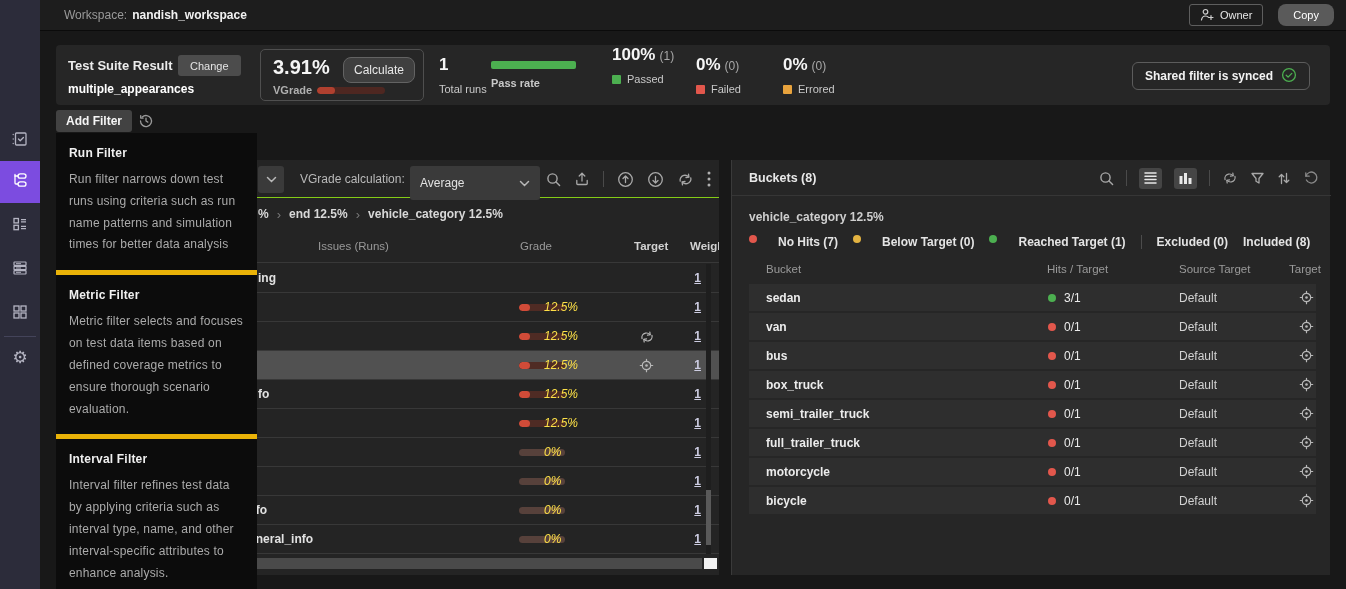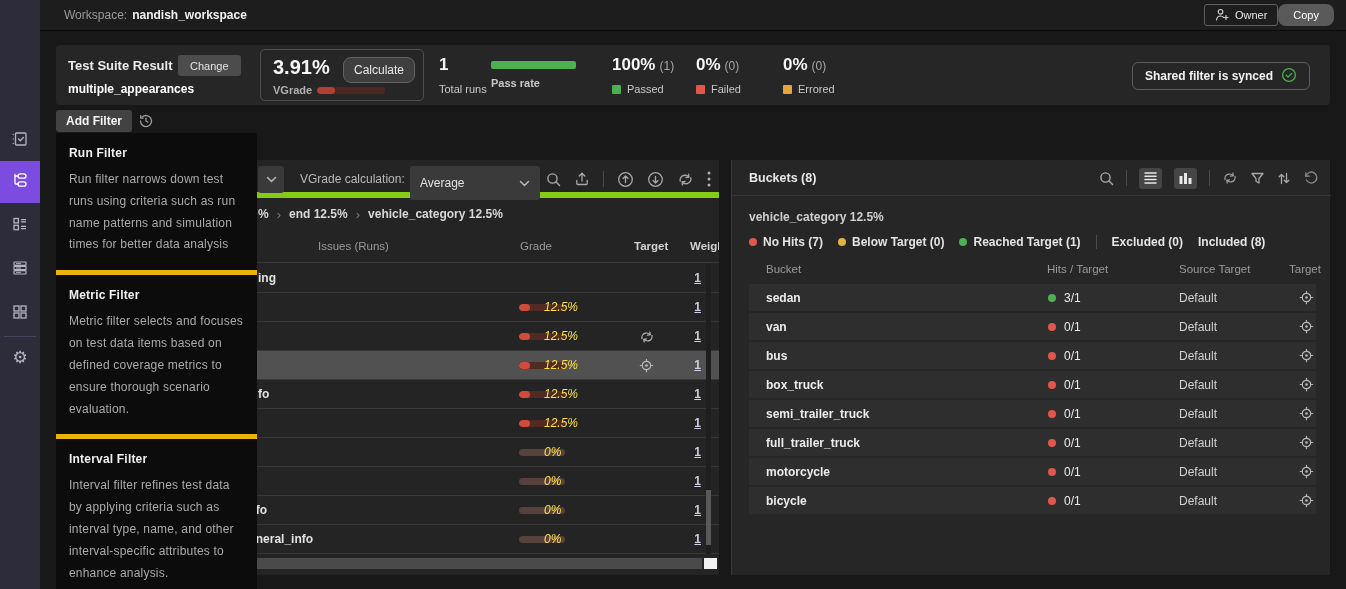--- a/index.html
+++ b/index.html
@@ -9,21 +9,21 @@
   .sidebar{position:absolute;left:0;top:0;width:40px;height:589px;background:#2c2c3a;}
   .side-active{position:absolute;left:0;top:161px;width:40px;height:42px;background:#7c4ce0;}
   .side-icon{position:absolute;left:20px;transform:translate(-50%,-50%);display:flex;align-items:center;justify-content:center;}
   .side-divider{position:absolute;left:4px;top:336px;width:32px;height:1px;background:#44445a;}
   .gear{font-size:17px;color:#b4b4c2;}
 
   
   .topbar{position:absolute;left:40px;top:0;width:1306px;height:31px;background:#1d1d1d;border-bottom:1px solid #0b0b0b;display:flex;align-items:center;}
   .workspace{margin-left:24px;font-size:12px;color:#9a9a9a;}
   .workspace .wname{color:#f2f2f2;font-weight:bold;margin-left:5px;}
-  .topbar-right{margin-left:auto;margin-right:12px;display:flex;gap:0;align-items:center;}
+  .topbar-right{margin-left:auto;margin-right:12px;display:flex;gap:15px;align-items:center;}
   .btn-owner{height:22px;padding:0 10px;border:1px solid #5e5e5e;border-radius:3px;display:flex;align-items:center;gap:6px;font-size:11px;color:#e6e6e6;background:transparent;cursor:pointer;}
   .btn-copy{height:22px;padding:0 15px;background:#5a5a5a;border:none;border-radius:8px;font-size:11px;color:#fff;display:flex;align-items:center;cursor:pointer;}
 
   
   .stats{position:absolute;left:56px;top:45px;width:1274px;height:60px;background:#262626;border-radius:4px;}
   .ts-label{position:absolute;left:12px;top:13px;font-size:13px;font-weight:bold;color:#ececec;}
   .btn-change{position:absolute;left:122px;top:10px;height:21px;padding:0 12px;background:#4c4c4c;border:none;border-radius:3px;font-size:11px;color:#e4e4e4;cursor:pointer;}
   .ts-name{position:absolute;left:12px;top:37px;font-size:12px;font-weight:bold;color:#fff;}
   .vbox{position:absolute;left:204px;top:4px;width:164px;height:52px;border:1px solid #4f4f4f;border-radius:5px;background:#262626;}
   .vval{position:absolute;left:12px;top:6px;font-size:20px;font-weight:bold;color:#f5f5f5;}
@@ -31,40 +31,40 @@
   .vlabel{position:absolute;left:12px;top:34px;font-size:11px;color:#b0b0b0;font-weight:bold;}
   .vbar{position:absolute;left:56px;top:37px;width:68px;height:7px;border-radius:4px;background:#4e2721;overflow:hidden;}
   .vbar-fill{height:100%;width:26%;background:#b0402f;border-radius:4px;}
   .big-num{font-size:17px;font-weight:bold;color:#f5f5f5;}
   .big-num .paren{font-size:12px;font-weight:normal;color:#a8a8a8;margin-left:4px;}
   .sub-label{font-size:11px;color:#c9c9c9;display:flex;align-items:center;gap:6px;}
   .sq{width:9px;height:9px;display:inline-block;border-radius:1px;}
   .g-total{position:absolute;left:383px;top:10px;}
   .g-pass{position:absolute;left:435px;top:10px;font-weight:bold;}
   .passbar{width:85px;height:8px;border-radius:2px;background:#4caf50;margin-top:6px;}
-  .g-passed{position:absolute;left:556px;top:10px;}
+  .g-passed{position:absolute;left:556px;top:0;}
   .g-failed{position:absolute;left:640px;top:10px;}
   .g-errored{position:absolute;left:727px;top:10px;}
   .g-total .sub-label,.g-pass .sub-label,.g-passed .sub-label,.g-failed .sub-label,.g-errored .sub-label{margin-top:8px;}
   .sync-pill{position:absolute;right:20px;top:17px;height:28px;padding:0 12px;border:1px solid #5c5c5c;border-radius:6px;display:flex;align-items:center;gap:8px;font-size:12px;font-weight:bold;color:#f2f2f2;background:transparent;cursor:pointer;}
 
   
   .btn-addfilter{position:absolute;left:56px;top:110px;height:22px;padding:0 10px;background:#424242;border:none;border-radius:3px;font-size:12px;font-weight:bold;color:#f5f5f5;cursor:pointer;}
   .history-btn{position:absolute;left:138px;top:113px;width:16px;height:16px;cursor:pointer;}
 
   
   .fmenu{position:absolute;left:56px;top:133px;width:201px;background:#0c0c0c;z-index:50;}
   .fmenu-section{padding:13px 13px 14px 13px;cursor:pointer;}
   .fmenu-section + .fmenu-section{border-top:5px solid #eab308;}
   .fmenu-title{font-size:12px;font-weight:bold;color:#f0f0f0;margin-bottom:9px;letter-spacing:.2px;}
   .fmenu-desc{font-size:12px;color:#ababab;line-height:1.82;letter-spacing:.2px;}
 
   
   .mpanel{position:absolute;left:56px;top:160px;width:663px;height:415px;background:#242424;overflow:hidden;}
-  .m-toolbar{position:absolute;left:0;top:0;width:663px;height:38px;border-bottom:6px solid #84cc16;}
+  .m-toolbar{position:absolute;left:0;top:0;width:663px;height:38px;border-bottom:1px solid #84cc16;}
   .collapsed-select{position:absolute;left:202px;top:6px;width:26px;height:27px;background:#3a3a3a;border:none;border-radius:3px;display:flex;align-items:center;justify-content:center;cursor:pointer;}
   .vcalc-label{position:absolute;left:244px;top:12px;font-size:12px;color:#b9b9b9;}
   .m-select{position:absolute;left:354px;top:6px;width:130px;height:27px;background:#3a3a3a;border:none;border-radius:3px;display:flex;align-items:center;padding:17px 10px;font-size:12px;color:#e2e2e2;cursor:pointer;}
   .m-select .chev{margin-left:auto;display:flex;}
   .m-tools{position:absolute;right:8px;top:0;height:38px;display:flex;align-items:center;gap:13px;}
   .tool-btn{display:flex;align-items:center;justify-content:center;cursor:pointer;background:none;border:none;padding:0;}
   .vdiv{width:1px;height:16px;background:#4a4a4a;}
   .m-breadcrumb{position:absolute;left:202px;top:38px;height:32px;display:flex;align-items:center;gap:8px;font-size:12px;font-weight:bold;color:#d8d8d8;}
   .crumb-sep{color:#787878;font-weight:normal;font-size:13px;}
   .m-header{position:absolute;left:0;top:70px;width:663px;height:33px;border-bottom:1px solid #383838;}
@@ -93,21 +93,21 @@
   .h-thumb{position:absolute;left:636px;top:0;width:13px;height:11px;background:#f2f2f2;cursor:pointer;}
 
   
   .bpanel{position:absolute;left:731px;top:160px;width:599px;height:415px;background:#262626;border-left:1px solid #3a3a3a;}
   .b-header{position:absolute;left:0;top:0;width:599px;height:36px;border-bottom:1px solid #363636;}
   .b-title{position:absolute;left:17px;top:11px;font-size:12.5px;font-weight:bold;color:#e8e8e8;}
   .b-tools{position:absolute;right:12px;top:0;height:36px;display:flex;align-items:center;gap:12px;}
   .view-btn{width:23px;height:21px;background:#454545;border:none;border-radius:3px;display:flex;align-items:center;justify-content:center;cursor:pointer;}
   .b-subtitle{position:absolute;left:17px;top:50px;font-size:12px;font-weight:bold;color:#cfcfcf;}
   .b-chips{position:absolute;left:17px;top:75px;display:flex;align-items:center;gap:15px;}
-  .chip{display:flex;align-items:center;gap:6px;font-size:12px;font-weight:bold;color:#e4e4e4;cursor:pointer;}
+  .chip{display:flex;align-items:flex-start;gap:21px;font-size:12px;font-weight:bold;color:#e4e4e4;cursor:pointer;}
   .chip-dot{width:8px;height:8px;border-radius:50%;display:inline-block;}
   .chip-div{width:1px;height:14px;background:#4c4c4c;}
   .b-cols span{position:absolute;top:103px;font-size:11.5px;color:#9a9a9a;}
   .bc-0{left:34px;} .bc-1{left:315px;} .bc-2{left:447px;} .bc-3{left:557px;}
   .b-row{position:absolute;left:17px;width:567px;height:27px;background:#2e2e2e;cursor:pointer;}
   .b-name{position:absolute;left:17px;top:7px;font-size:12px;font-weight:bold;color:#ececec;}
   .b-dot{position:absolute;left:299px;top:10px;width:8px;height:8px;border-radius:50%;}
   .b-hits{position:absolute;left:315px;top:7px;font-size:12px;color:#ececec;}
   .b-source{position:absolute;left:430px;top:7px;font-size:12px;color:#d2d2d2;}
   .b-target{position:absolute;left:550px;top:6px;width:15px;height:15px;cursor:pointer;}

